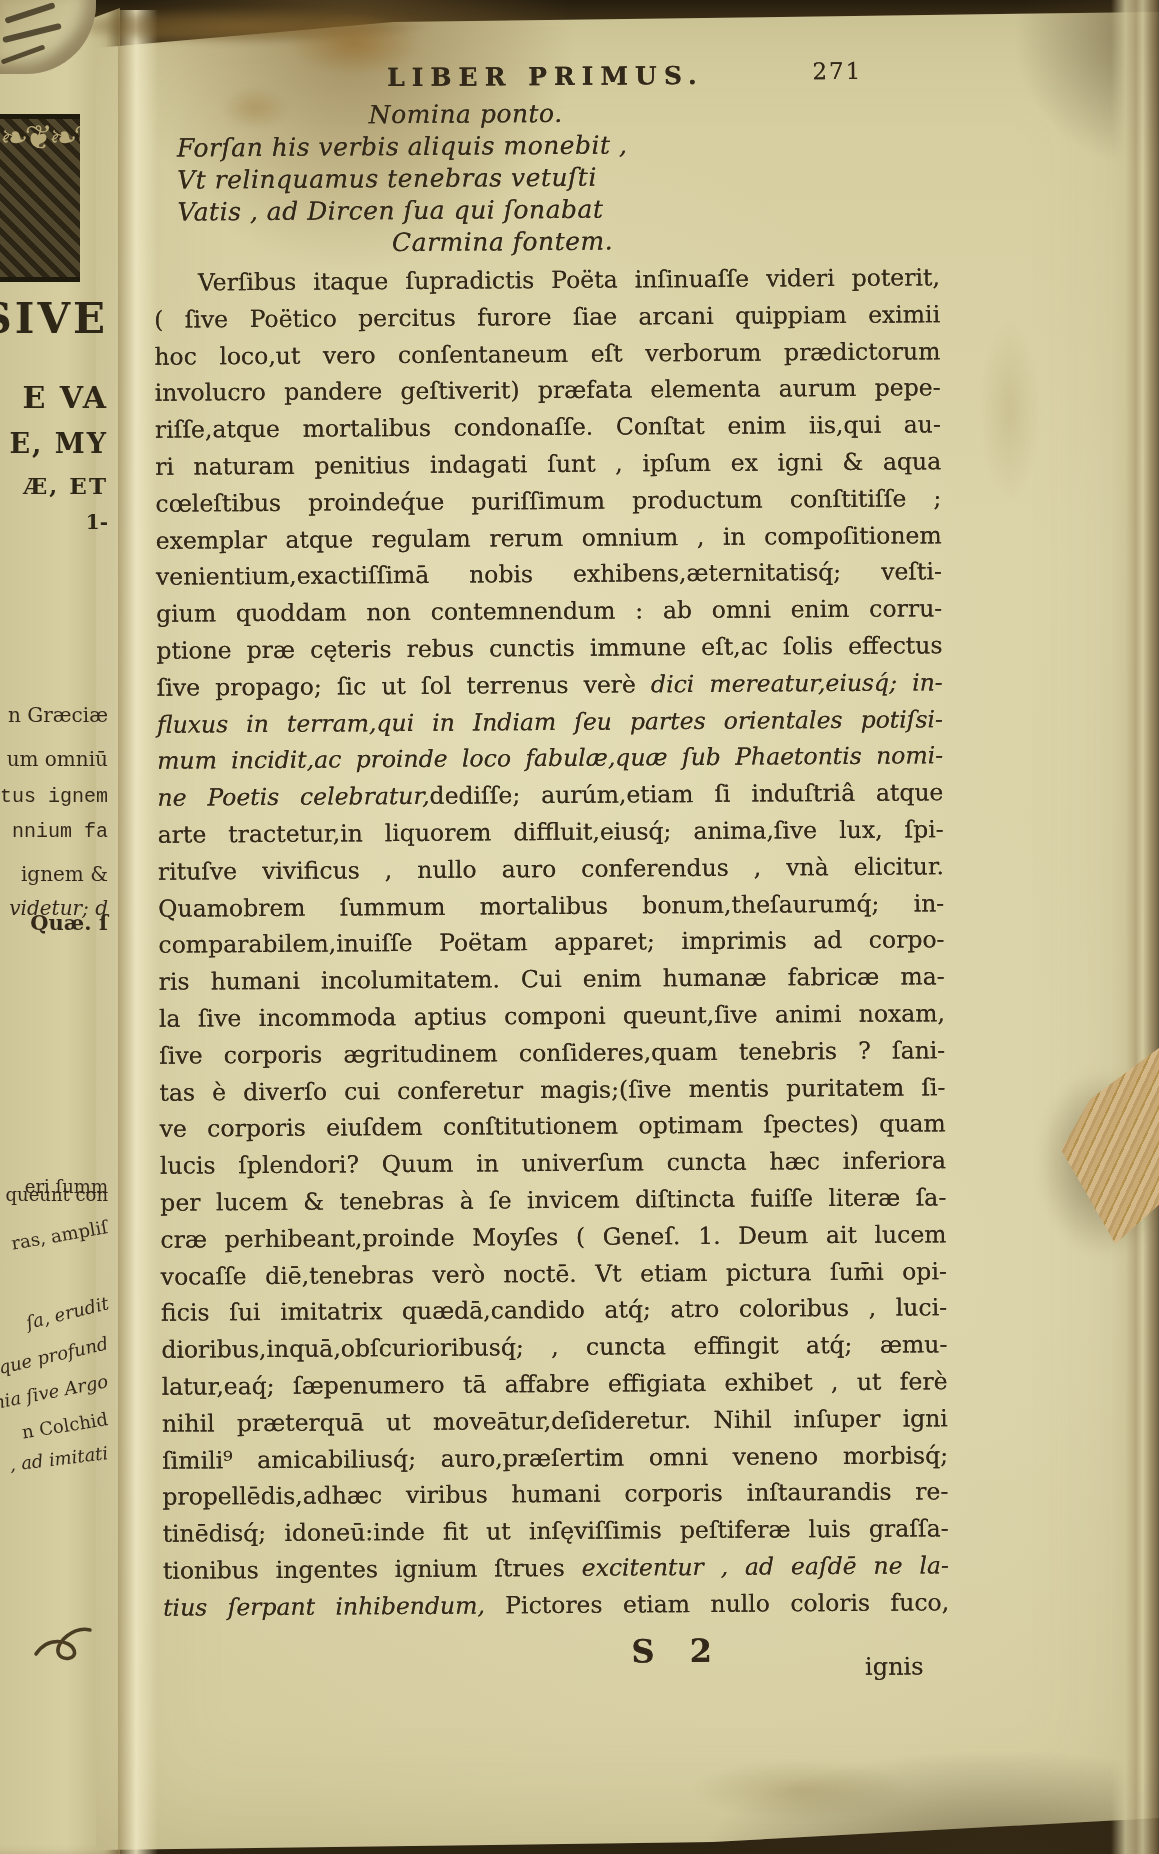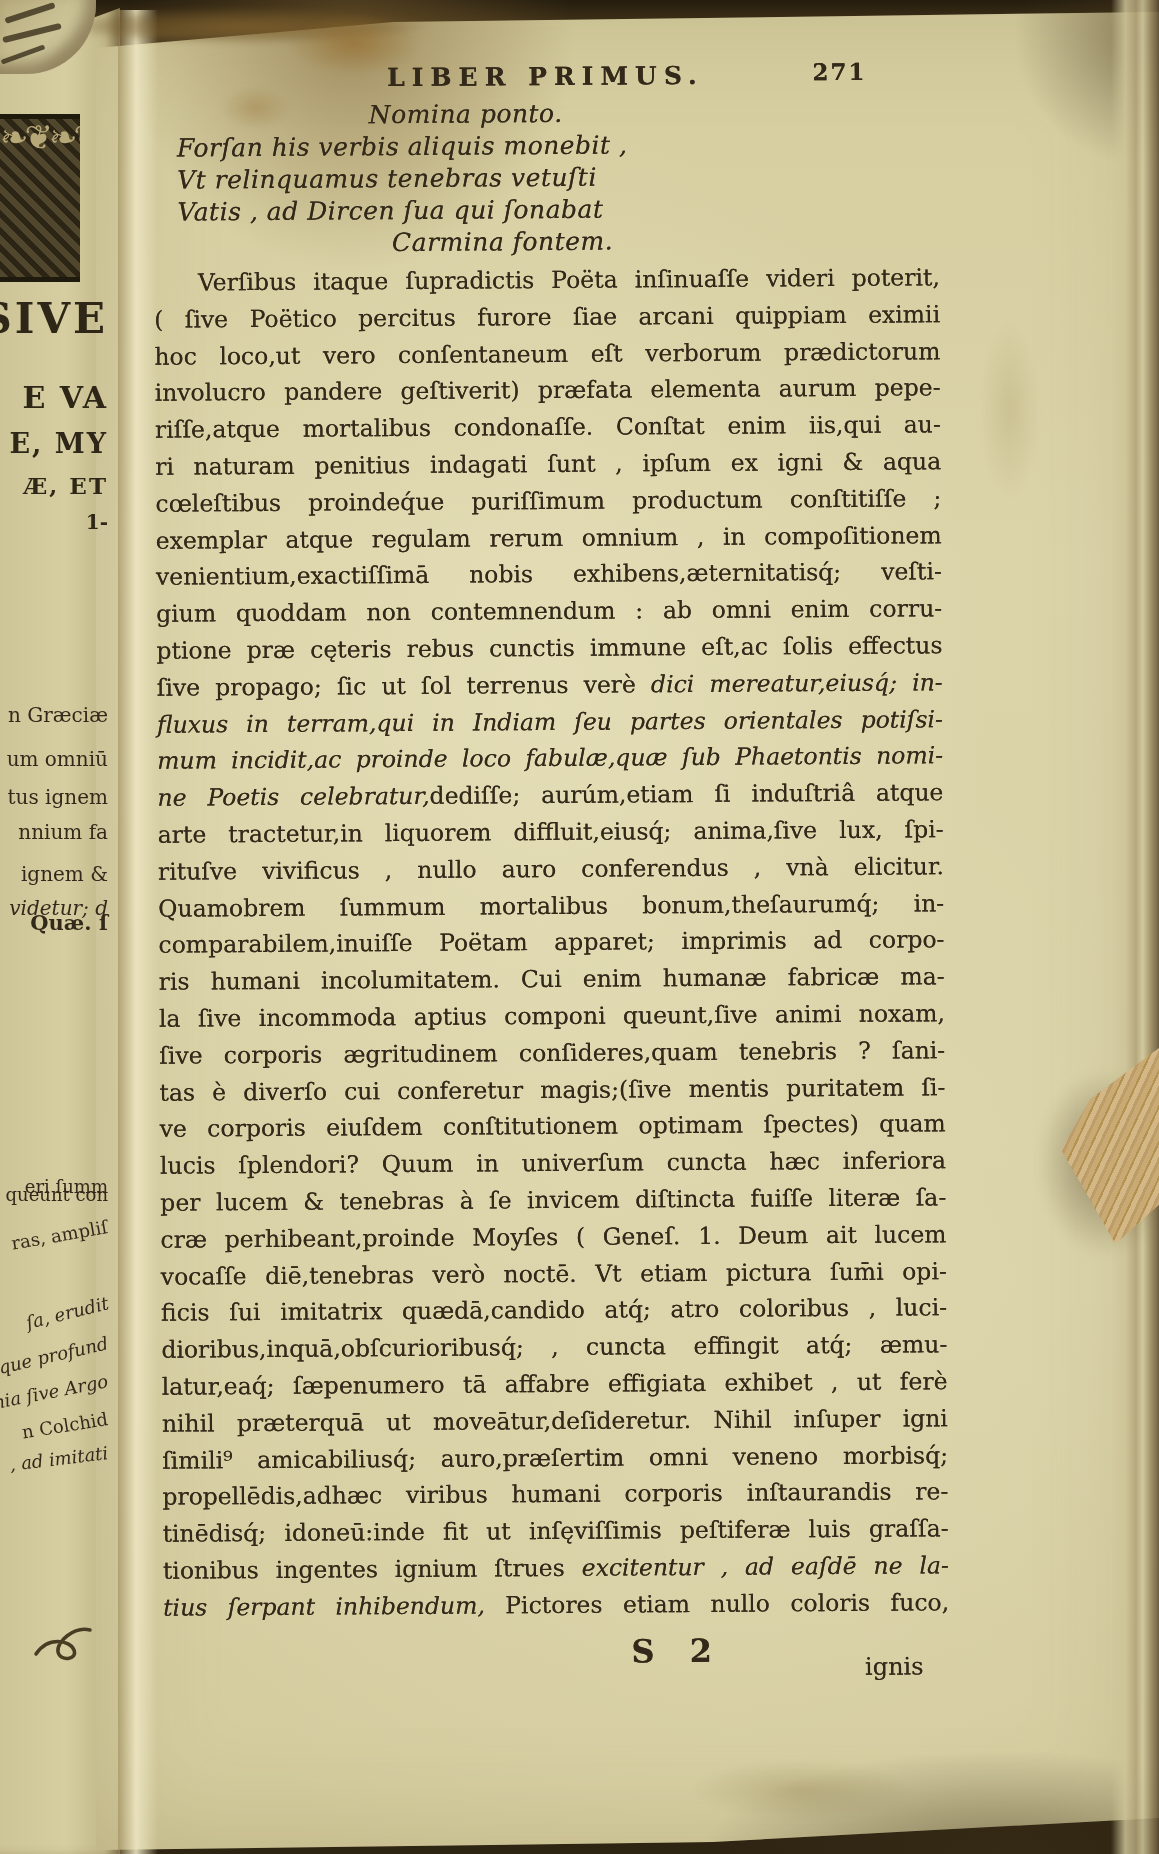--- a/index.html
+++ b/index.html
@@ -87,43 +87,43 @@
   .frag-box div{position:absolute;right:6px;white-space:nowrap;color:#33291a;transform-origin:right center;}
   #frag-large div{font-weight:bold;color:#2e2717;}
   #frag-large div:nth-child(1){top:294px;font-size:42px;letter-spacing:3px;}
   #frag-large div:nth-child(2){top:380px;font-size:30px;letter-spacing:2px;}
   #frag-large div:nth-child(3){top:428px;font-size:27px;letter-spacing:2px;}
   #frag-large div:nth-child(4){top:472px;font-size:23px;letter-spacing:2px;text-align:center;}
   #frag-large div:nth-child(5){top:510px;font-size:20px;}
   #frag-mid div{font-size:20px;}
   #frag-mid div:nth-child(1){top:703px;}
   #frag-mid div:nth-child(2){top:747px;margin-left:8px;}
-  #frag-mid div:nth-child(3){top:785px;}
-  #frag-mid div:nth-child(4){top:820px;}
+  #frag-mid div:nth-child(3){top:785px;font-family:Liberation Mono, monospace;}
+  #frag-mid div:nth-child(4){top:820px;font-family:Liberation Mono, monospace;}
   #frag-mid div:nth-child(5){top:862px;}
   #frag-mid div:nth-child(6){top:896px;font-style:italic;}
   #frag-mid div:nth-child(7){top:910px;font-size:21px;font-weight:bold;}
   #frag-low div{font-size:18px;}
   #frag-low div:nth-child(1){top:1176px;}
   #frag-low div:nth-child(2){top:1184px;}
   #frag-low div:nth-child(3){top:1216px;transform:rotate(-10deg);}
   #frag-low div:nth-child(4){top:1292px;transform:rotate(-14deg);font-style:italic;}
   #frag-low div:nth-child(5){top:1332px;transform:rotate(-13deg);font-style:italic;}
   #frag-low div:nth-child(6){top:1370px;transform:rotate(-11deg);font-style:italic;}
   #frag-low div:nth-child(7){top:1408px;transform:rotate(-9deg);}
   #frag-low div:nth-child(8){top:1442px;transform:rotate(-7deg);font-style:italic;}
   .flourish{position:absolute;left:30px;top:1596px;}
   
   .textcol{
     position:absolute;left:158px;top:62px;width:786px;color:#33291a;
     transform:rotate(-0.4deg);
     text-shadow:0 0 .6px rgba(45,35,18,.8);
   }
   .header-row{position:relative;height:32px;text-align:center;font-size:25px;font-weight:bold;letter-spacing:7px;}
-  .pagenum{position:absolute;left:660px;top:-2px;font-size:23px;font-weight:bold;letter-spacing:2px;}
+  .pagenum{position:absolute;left:660px;top:-2px;font-size:23px;font-weight:normal;letter-spacing:2px;}
   .verse{margin-top:4px;font-style:italic;font-size:25px;line-height:32px;letter-spacing:.5px;}
   .verse-title{text-align:center;padding-right:160px;}
   .verse-line{padding-left:24px;}
   .verse-line:last-child{text-align:center;padding-right:88px;padding-left:0;}
   .bodytext{margin-top:4px;font-size:23.5px;line-height:36.8px;}
   .body-line{text-align:justify;text-align-last:justify;}
   .body-line:first-child{padding-left:44px;}
   .body-line .it{font-style:italic;}
   .sig-row{position:relative;margin-top:4px;height:56px;}
   .signature{position:absolute;left:468px;top:6px;font-size:32px;font-weight:bold;letter-spacing:12px;}

